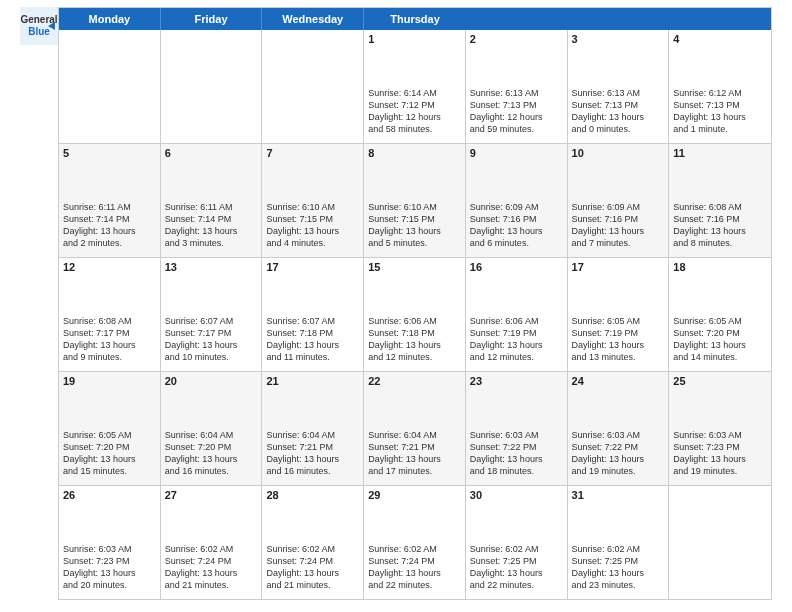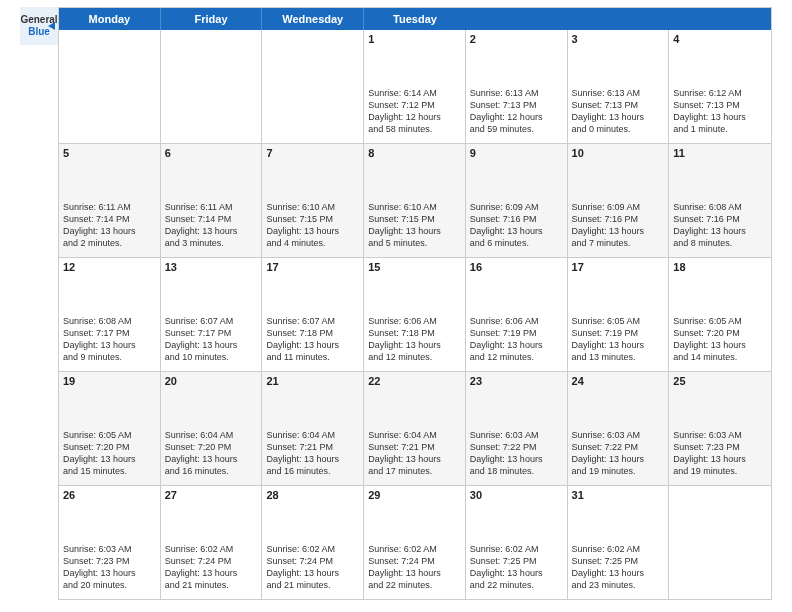--- a/index.html
+++ b/index.html
@@ -115,21 +115,21 @@
       <div class="month-year"></div>
       <div class="location"></div>
     </div>
   </div>
 
   <div class="calendar">
     <div class="cal-header">
         <div class="cal-header-cell">Monday</div>
         <div class="cal-header-cell">Friday</div>
         <div class="cal-header-cell">Wednesday</div>
-        <div class="cal-header-cell">Tuesday</div>
+        <div class="cal-header-cell">Thursday</div>
       </div>
     <div class="cal-body">
     <div class="cal-row">
           <div class="cal-cell empty"></div>
           <div class="cal-cell empty"></div>
           <div class="cal-cell empty"></div>
           <div class="cal-cell">
             <span class="day-num">1</span>
             <div class="cell-info" style="white-space: pre-line;">Sunrise: 6:14 AM
 Sunset: 7:12 PM

